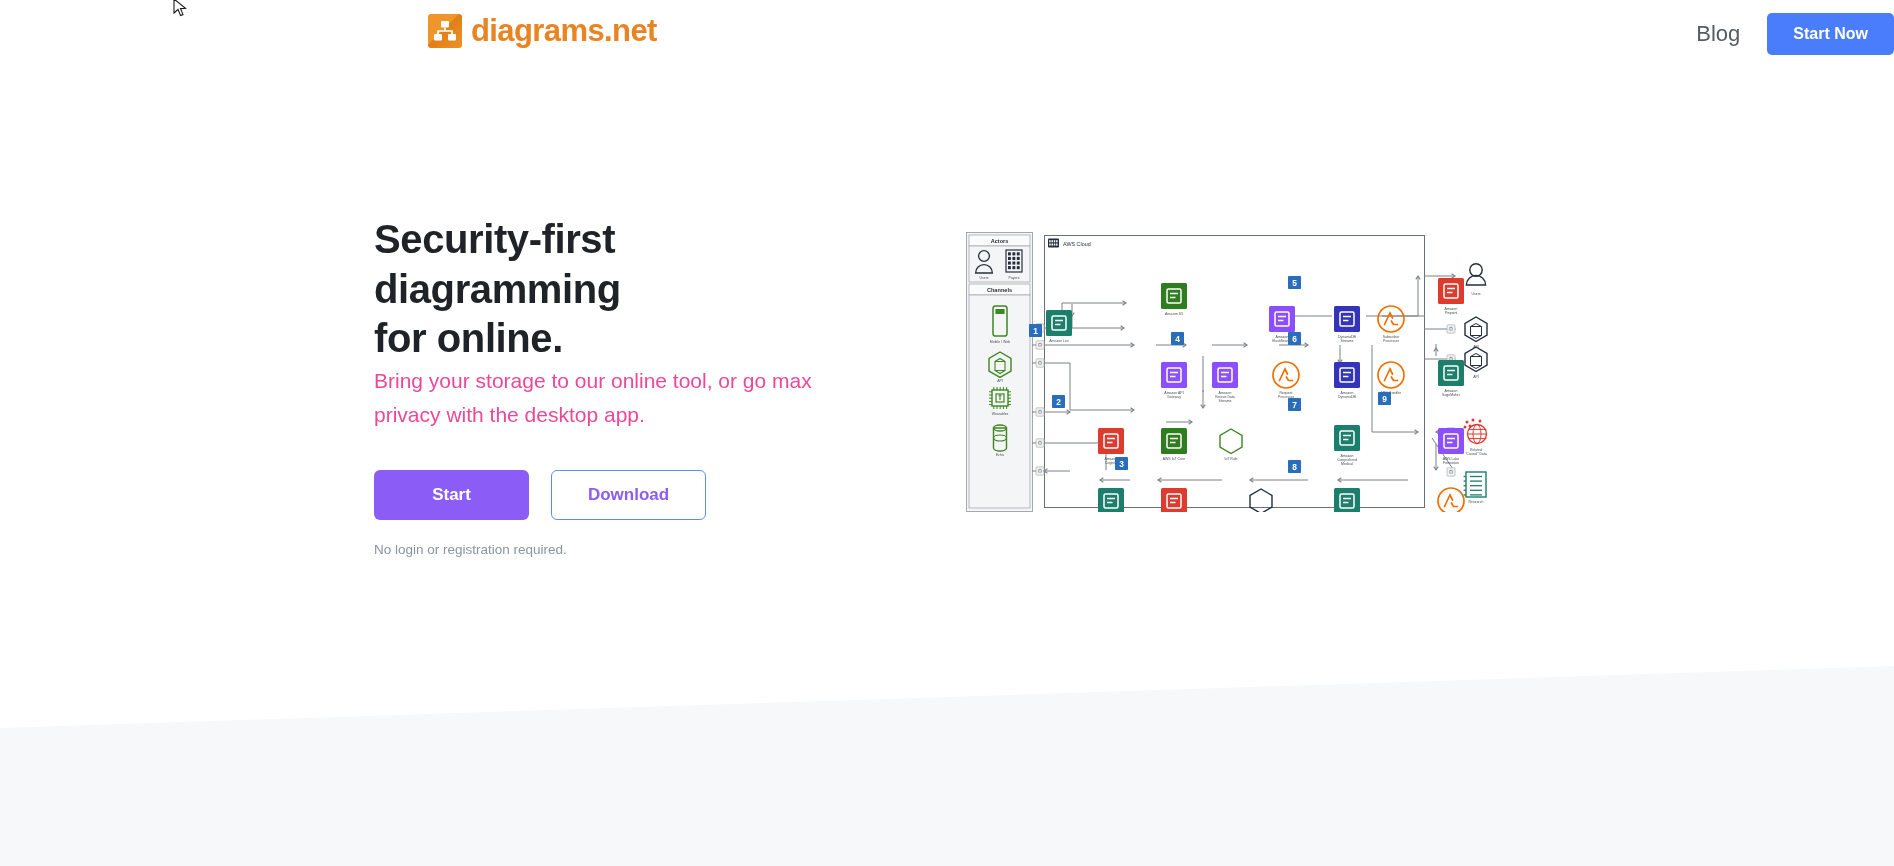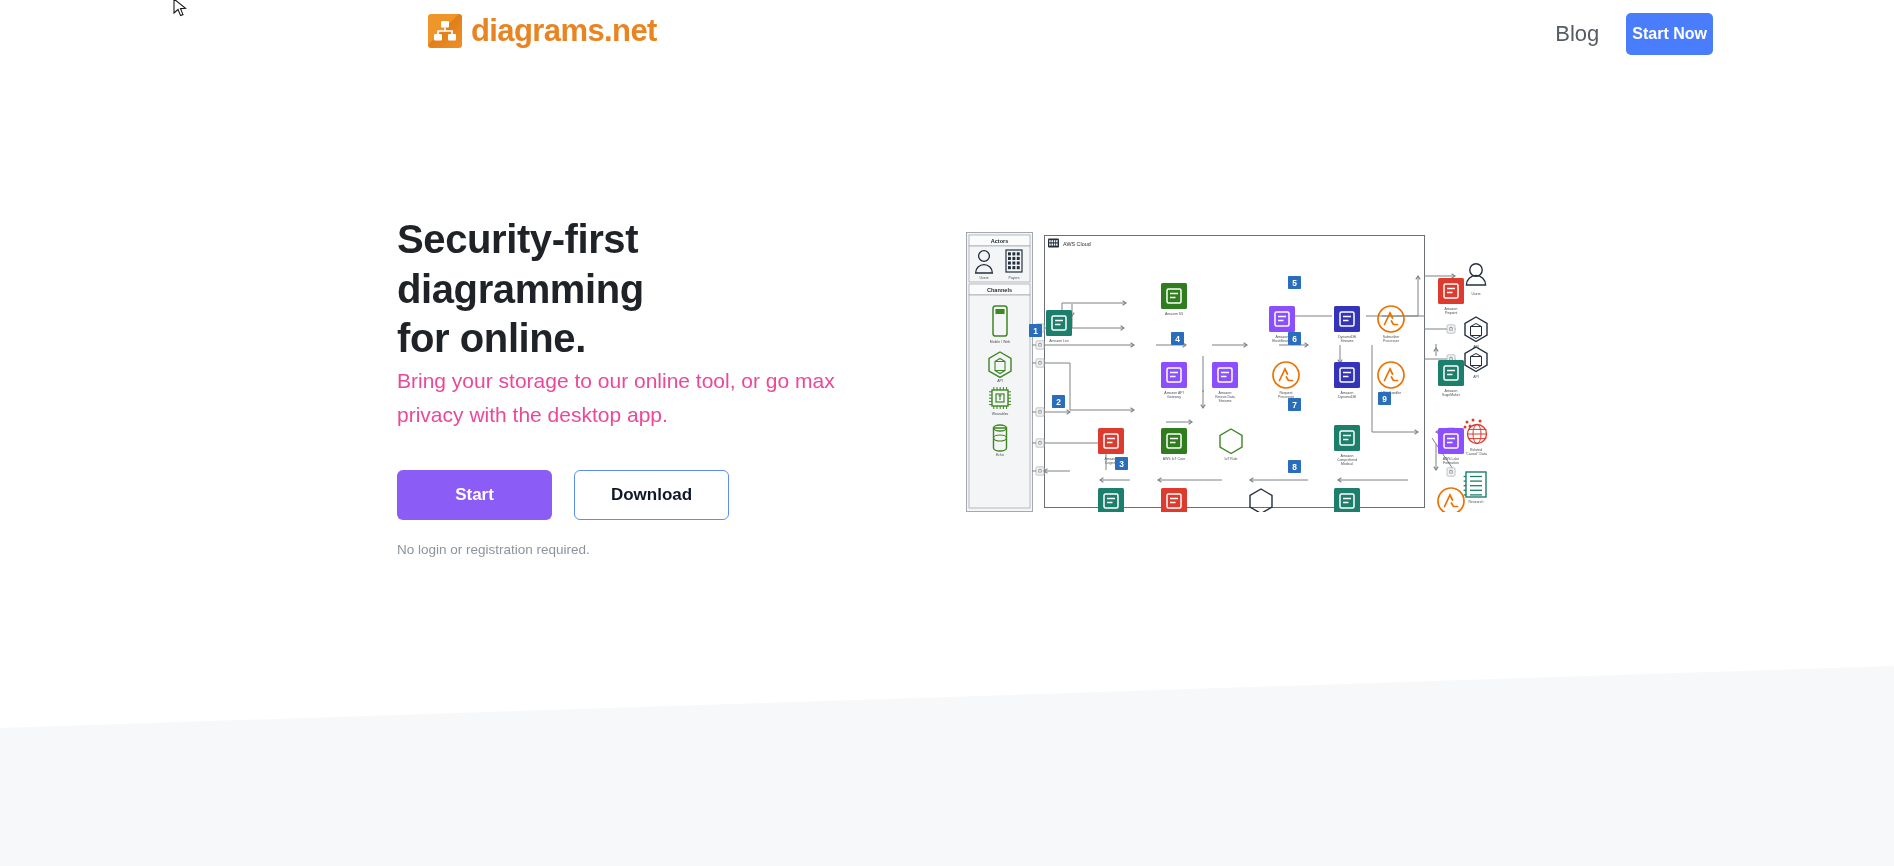--- a/index.html
+++ b/index.html
@@ -19,34 +19,34 @@
   .header { position:absolute; left:0; top:0; width:1894px; height:68px; }
   .logo { position:absolute; left:398px; top:13px; display:flex; align-items:center; gap:9px;padding-left:30px; }
   .logo-mark { width:34px; height:34px; border-radius:3px; position:relative;
                background:linear-gradient(135deg,#f0952a 0%, #f0952a 45%, #e07f18 46%, #ee9029 100%); }
   .logo-mark svg { position:absolute; left:0; top:0; }
   .logo-text { font-size:31px; font-weight:bold; letter-spacing:-0.6px; color:#e98423;
                font-family:"Liberation Sans", sans-serif; }
   .nav { position:absolute; right:0; top:0; height:68px; display:flex; align-items:center; gap:0; }
   .nav-blog { font-size:22px; color:#555c63; margin-right:27px; cursor:pointer; }
   .btn-start-now { background:#4a7dfb; color:#fff; font-size:16px; font-weight:bold;
-                   border:none; border-radius:5px; padding:12px 6px; cursor:pointer;
-                   margin-right:181px; font-family:"Liberation Sans", sans-serif; }
+                   border:none; border-radius:5px; padding:12px 26px; cursor:pointer;
+                   font-family:"Liberation Sans", sans-serif; }
 
   
   .hero { position:absolute; left:0; top:0; width:1894px; height:720px; }
-  .hero-copy { position:absolute; left:397px; top:215px; width:470px; }
+  .hero-copy { position:absolute; left:374px; top:215px; width:470px; }
   h1.headline { font-size:40px; line-height:1.24; font-weight:bold; color:#1f2328;
                 letter-spacing:-0.4px; }
   p.subhead { font-size:21px; line-height:1.62; color:#ec4899; }
   .cta-row { margin-top:38px; display:flex; gap:22px; }
   .btn-start { background:#8b5cf6; color:#fff; border:none; border-radius:6px;
               width:155px; height:50px; font-size:17px; font-weight:bold; cursor:pointer;
               font-family:"Liberation Sans", sans-serif; }
-  .btn-download { background:#fff; color:#0f172a; border:1.4px solid #5b8cf7; border-radius:6px;
+  .btn-download { background:#fff; color:#8b5cf6; border:1.4px solid #5b8cf7; border-radius:6px;
               width:155px; height:50px; font-size:17px; font-weight:bold; cursor:pointer;
               font-family:"Liberation Sans", sans-serif; }
   .note { margin-top:22px; font-size:13.5px; color:#8b949e; }
 
   
   .diagram { position:absolute; left:966px; top:232px; width:540px; height:280px; }
   .diagram svg { display:block; }
 
   
   .cursor { position:absolute; left:173px; top:-2px; }

